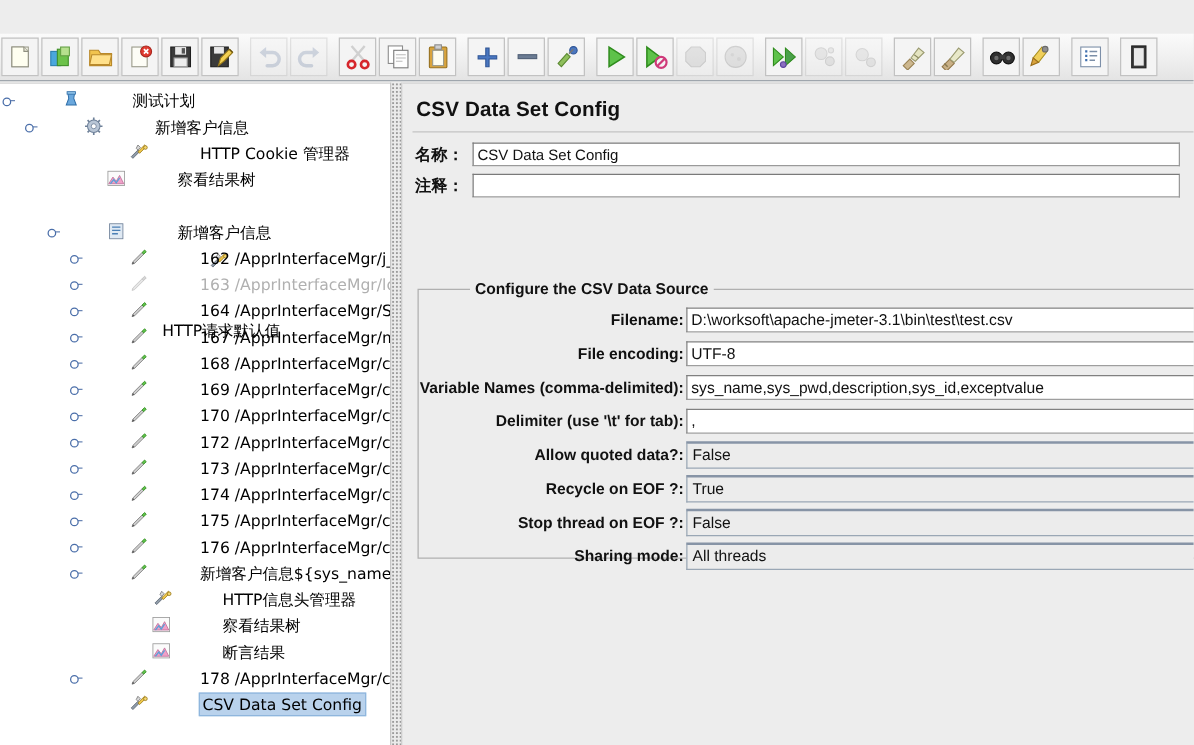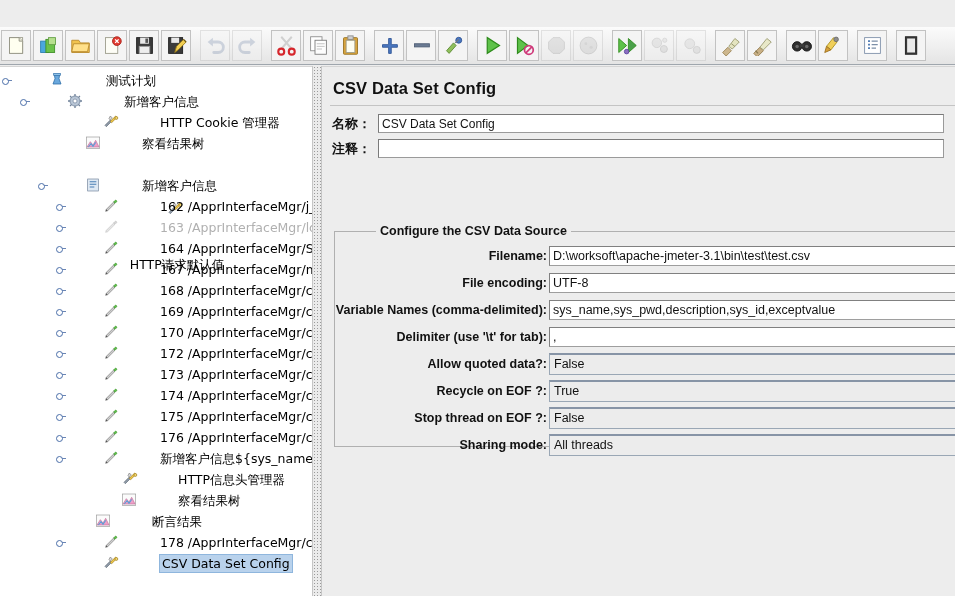--- a/index.html
+++ b/index.html
@@ -586,21 +586,21 @@
         </div>
         <div class="node" style="padding-left: 74px;">
           <span class="handle"></span>
           <span class="ico"><svg width="16" height="16" viewBox="0 0 24 24">
               <rect x="2" y="3" width="20" height="17" fill="#fbfbfb" stroke="#9a9a9a"></rect>
               <path d="M3 18l5-8 4 5 4-7 5 10z" fill="#f0a0c8" stroke="#c06f9a"></path>
               <path d="M5 18l4-5 3 4 4-6" fill="none" stroke="#5aa0d8" stroke-width="1.6"></path>
             </svg></span>
           <span class="lbl cjk">察看结果树</span>
         </div>
-        <div class="node" style="padding-left: 48px;">
+        <div class="node" style="padding-left: 74px;">
           <span class="handle"></span>
           <span class="ico"><svg width="16" height="16" viewBox="0 0 24 24">
               <rect x="2" y="3" width="20" height="17" fill="#fbfbfb" stroke="#9a9a9a"></rect>
               <path d="M3 18l5-8 4 5 4-7 5 10z" fill="#f0a0c8" stroke="#c06f9a"></path>
               <path d="M5 18l4-5 3 4 4-6" fill="none" stroke="#5aa0d8" stroke-width="1.6"></path>
             </svg></span>
           <span class="lbl cjk">断言结果</span>
         </div>
         <div class="node" style="padding-left: 56px;">
           <span class="handle exp"></span>

